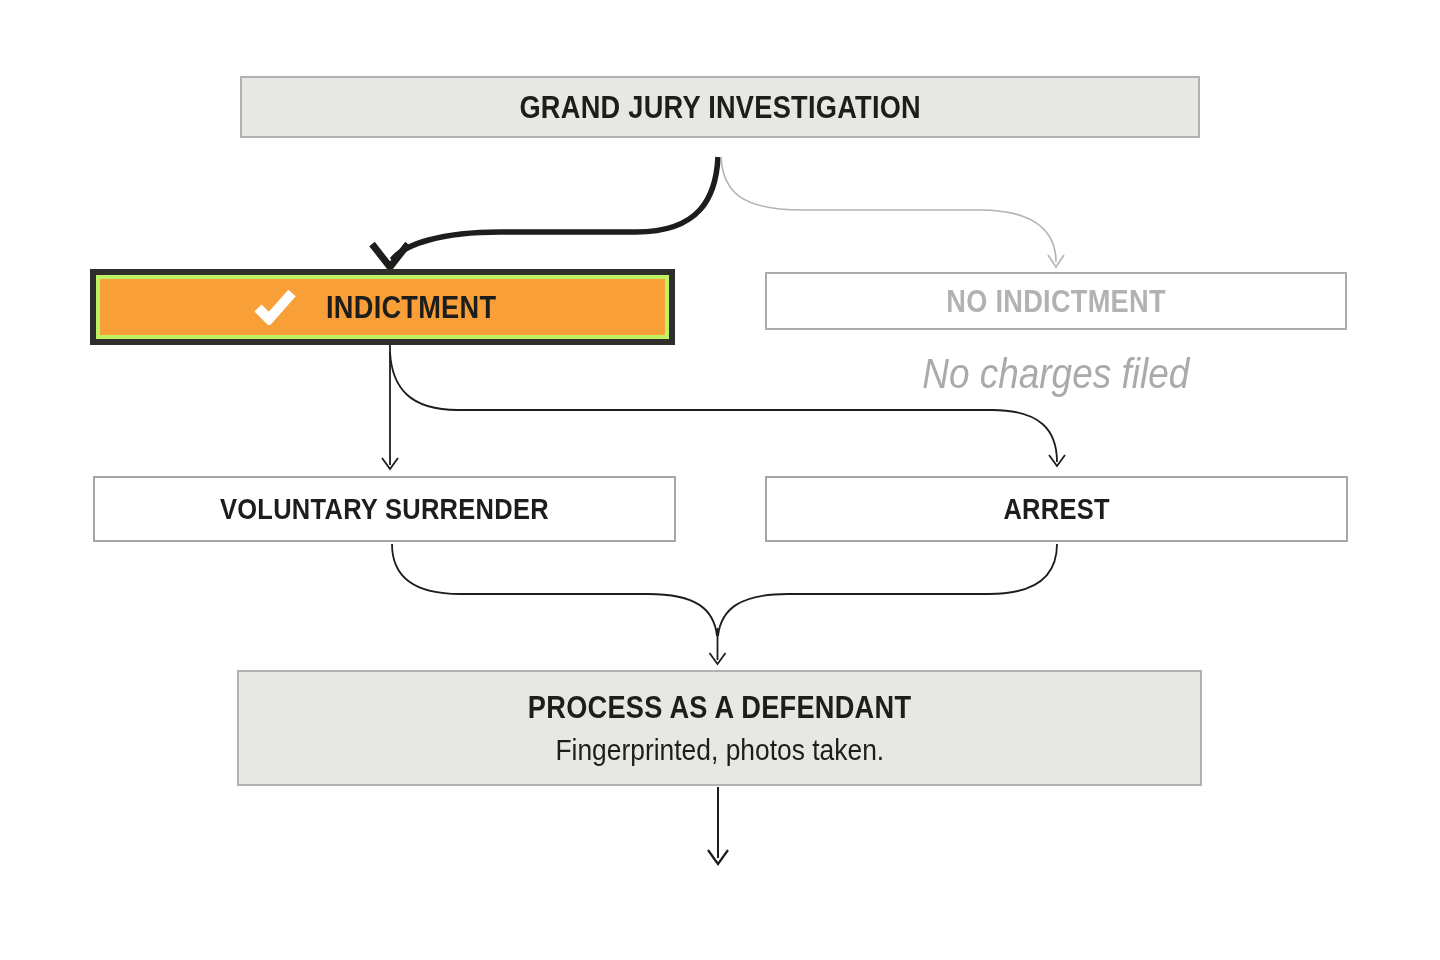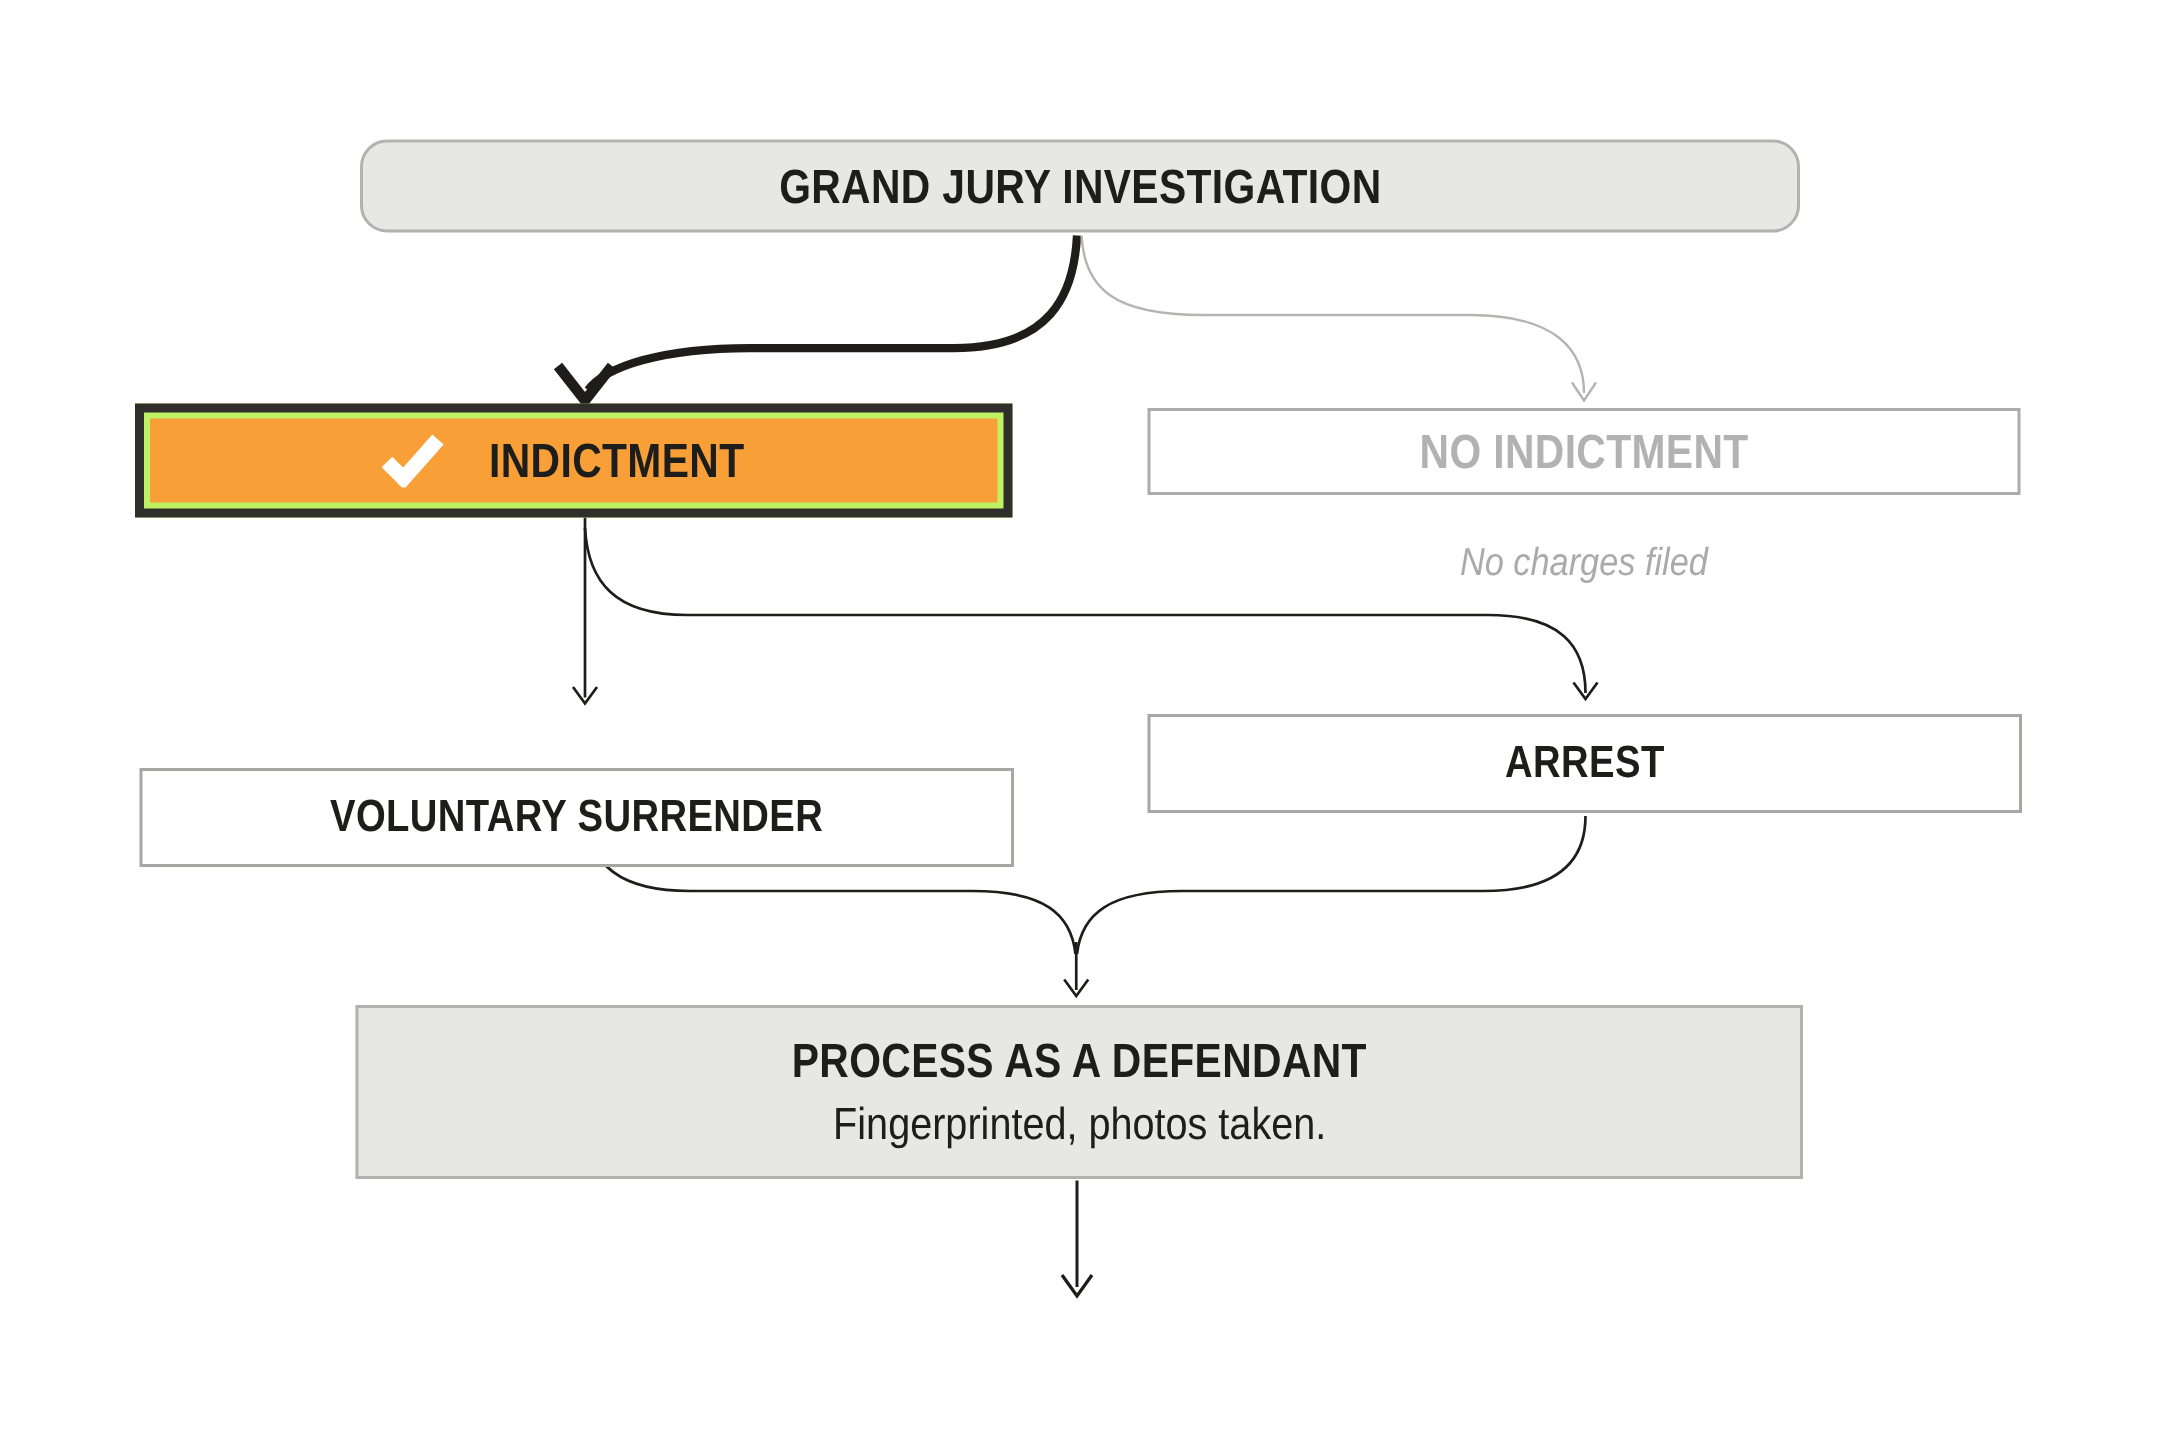--- a/index.html
+++ b/index.html
@@ -38,21 +38,21 @@
   .indictment-inner{
     width:100%;height:100%;
     background:#f89f38;
     display:flex;align-items:center;justify-content:center;
     gap:14px;
   }
   .caption{
     position:absolute;
     display:flex;align-items:center;justify-content:center;
     font-style:italic;
-    font-size:26px;
+    font-size:42px;
     color:#aaaaaa;
   }
   .caption .cond{display:inline-block;transform:scaleX(0.88);white-space:nowrap;}
   .process-stack{
     display:flex;flex-direction:column;align-items:center;justify-content:center;
     gap:7px;
   }
   .sublabel{
     font-size:30px;
     font-weight:normal;
@@ -86,42 +86,42 @@
 
     <path d="M 1057 544 C 1057 575, 1037 594, 989 594 L 788 594 C 740 594, 721 609, 718 636" fill="none" stroke="#1e1d1b" stroke-width="1.8"></path>
 
     <path d="M 717.5 628 L 717.5 660" fill="none" stroke="#1e1d1b" stroke-width="1.8"></path>
     <path d="M 709.5 653 L 717.5 664 L 725.5 653" fill="none" stroke="#1e1d1b" stroke-width="1.8"></path>
 
     <path d="M 718 787 L 718 858" fill="none" stroke="#1e1d1b" stroke-width="2"></path>
     <path d="M 708 850 L 718 864 L 728 850" fill="none" stroke="#1e1d1b" stroke-width="2.2"></path>
   </svg>
 
-  <div class="node gray-fill" style="left:240px;top:93px;width:960px;height:62px;border-radius:18px;">
+  <div class="node gray-fill" style="left:240px;top:76px;width:960px;height:62px;">
     <span class="label">GRAND JURY INVESTIGATION</span>
   </div>
 
   <div class="indictment-outer" style="left:90px;top:269px;width:585px;height:76px;">
     <div class="indictment-inner">
       <svg class="check" width="44" height="36" viewBox="0 0 44 36">
         <path d="M 5 19 L 16 30 L 39 4" fill="none" stroke="#ffffff" stroke-width="10" stroke-linecap="butt"></path>
       </svg>
       <span class="label">INDICTMENT</span>
     </div>
   </div>
 
   <div class="node white-fill" style="left:765px;top:272px;width:582px;height:58px;border-color:#ababab;">
     <span class="label muted">NO INDICTMENT</span>
   </div>
 
   <div class="caption" style="left:765px;top:352px;width:582px;height:44px;">
     <span class="cond">No charges filed</span>
   </div>
 
-  <div class="node white-fill" style="left:93px;top:476px;width:583px;height:66px;margin-top:36px;">
+  <div class="node white-fill" style="left:93px;top:476px;width:583px;height:66px;">
     <span class="label" style="font-size:30px;">VOLUNTARY SURRENDER</span>
   </div>
 
   <div class="node white-fill" style="left:765px;top:476px;width:583px;height:66px;">
     <span class="label" style="font-size:30px;">ARREST</span>
   </div>
 
   <div class="node gray-fill" style="left:237px;top:670px;width:965px;height:116px;">
     <div class="process-stack">
       <span class="label">PROCESS AS A DEFENDANT</span>

